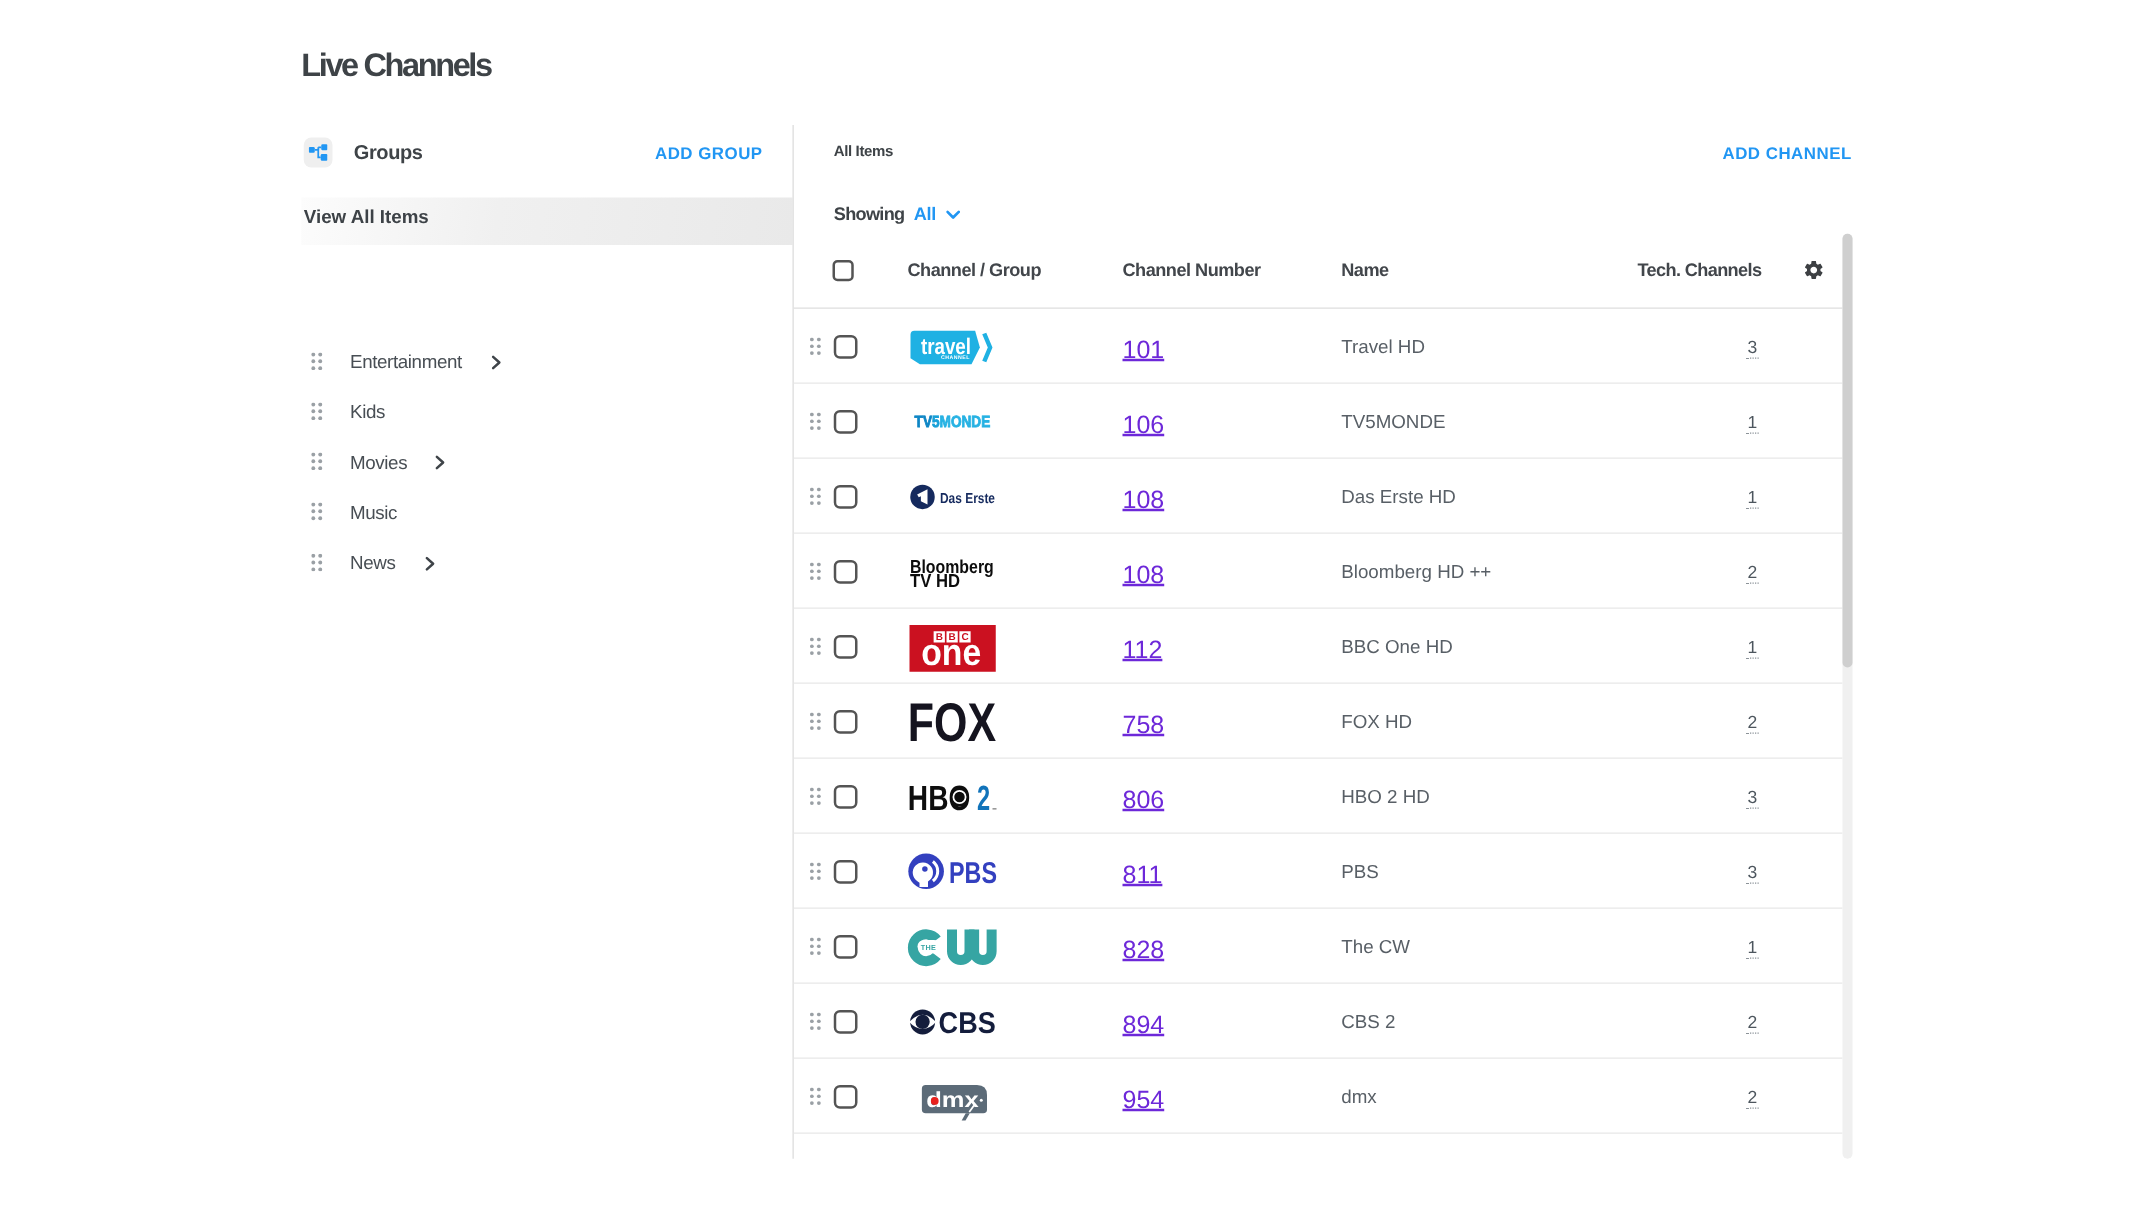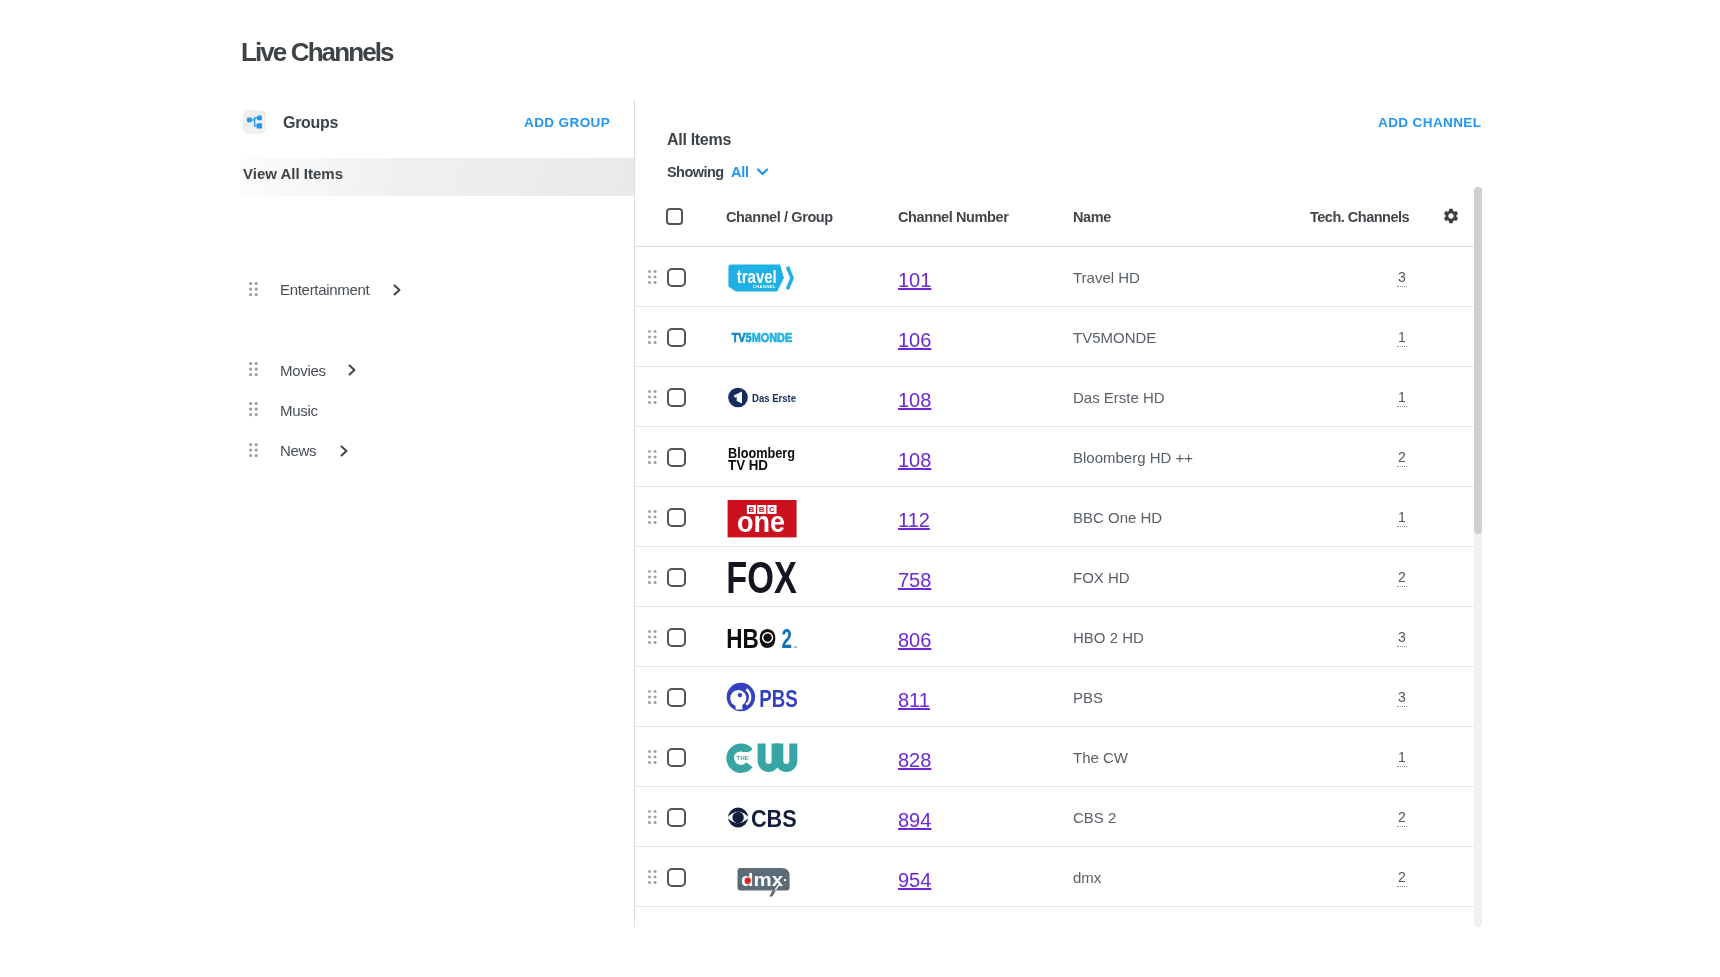--- a/index.html
+++ b/index.html
@@ -19,21 +19,21 @@
   .add-link { font-size:13.5px; font-weight:700; color:#2196f3; letter-spacing:0.4px; }
   .viewall { left:241px; top:158px; width:393px; height:38px; background:linear-gradient(100deg,#fcfcfc 0%,#f0f0f0 40%,#e9e9e9 100%); }
   .viewall span { position:absolute; left:2px; top:7px; font-size:15px; color:#3d4247;font-weight:bold; }
   .filterbox { left:243px; top:217px; width:318px; height:29px; border:1px solid #8f8f8f; border-radius:6px; background:#fafafa; }
   .filterbox .ph { position:absolute; left:32px; top:6px; font-size:14.5px; color:#99a1a7; }
   .grow { position:absolute; left:241px; width:393px; height:40px; }
   .grow .nm { position:absolute; left:39px; top:12px; font-size:15px; color:#484e54; letter-spacing:-0.3px;text-align:right; }
   
   .vline { left:634px; top:100px; width:1px; height:827px; background:#dcdcdc; }
   
-  .allitems { left:667px; top:114px; font-size:16px; font-weight:700; color:#3e4347; letter-spacing:-0.3px;margin-top:17px; }
+  .allitems { left:667px; top:114px; font-size:12px; font-weight:700; color:#3e4347; letter-spacing:-0.3px; }
   .showing { left:667px; top:164px; font-size:14.5px; font-weight:700; color:#3e4347; letter-spacing:-0.55px; }
   .showing-all { left:731px; top:164px; font-size:14.5px; font-weight:700; color:#2196f3; letter-spacing:-0.3px; }
   
   .thead { left:635px; top:187px; width:839px; height:60px; border-bottom:1px solid #dedede; }
   .th { position:absolute; top:22px; font-size:14.5px; font-weight:700; color:#42464b; letter-spacing:-0.4px; }
   .row { position:absolute; left:635px; width:839px; height:60px; border-bottom:1px solid #e7e7e7; }
   .cb { position:absolute; width:19px; height:19px; border:2px solid #545454; border-radius:5px; background:#fff; }
   .num { position:absolute; left:263px; font-size:20px; color:#6d28d9;text-decoration:underline; }
   .nm2 { position:absolute; left:438px; font-size:15px; color:#585f66; }
   .tch { position:absolute; left:757px; width:20px; text-align:center; font-size:14px; color:#4d565e; }
@@ -77,20 +77,31 @@
         <circle cx="1.6" cy="12.6" r="1.6" fill="#9aa0a5"></circle>
         <circle cx="7.199999999999999" cy="1.6" r="1.6" fill="#9aa0a5"></circle>
         <circle cx="7.199999999999999" cy="7.1" r="1.6" fill="#9aa0a5"></circle>
         <circle cx="7.199999999999999" cy="12.6" r="1.6" fill="#9aa0a5"></circle>
       </svg>
       <div class="nm">Entertainment</div>
       <svg style="position:absolute;left:152px;top:14.5px" width="8" height="12" viewBox="0 0 8 12">
         <path d="M1.5 1.5 L6.5 6 L1.5 10.5" fill="none" stroke="#3f4449" stroke-width="2" stroke-linecap="round" stroke-linejoin="round"></path>
       </svg>
     </div>
+  <div class="grow" style="top:309.3px">
+      <svg style="position:absolute;left:8px;top:12.5px" width="8.8" height="14.2" viewBox="0 0 8.8 14.2">
+        <circle cx="1.6" cy="1.6" r="1.6" fill="#9aa0a5"></circle>
+        <circle cx="1.6" cy="7.1" r="1.6" fill="#9aa0a5"></circle>
+        <circle cx="1.6" cy="12.6" r="1.6" fill="#9aa0a5"></circle>
+        <circle cx="7.199999999999999" cy="1.6" r="1.6" fill="#9aa0a5"></circle>
+        <circle cx="7.199999999999999" cy="7.1" r="1.6" fill="#9aa0a5"></circle>
+        <circle cx="7.199999999999999" cy="12.6" r="1.6" fill="#9aa0a5"></circle>
+      </svg>
+      <div class="nm">Kids</div>
+    </div>
   <div class="grow" style="top:349.6px">
       <svg style="position:absolute;left:8px;top:12.5px" width="8.8" height="14.2" viewBox="0 0 8.8 14.2">
         <circle cx="1.6" cy="1.6" r="1.6" fill="#9aa0a5"></circle>
         <circle cx="1.6" cy="7.1" r="1.6" fill="#9aa0a5"></circle>
         <circle cx="1.6" cy="12.6" r="1.6" fill="#9aa0a5"></circle>
         <circle cx="7.199999999999999" cy="1.6" r="1.6" fill="#9aa0a5"></circle>
         <circle cx="7.199999999999999" cy="7.1" r="1.6" fill="#9aa0a5"></circle>
         <circle cx="7.199999999999999" cy="12.6" r="1.6" fill="#9aa0a5"></circle>
       </svg>
       <div class="nm">Movies</div>

